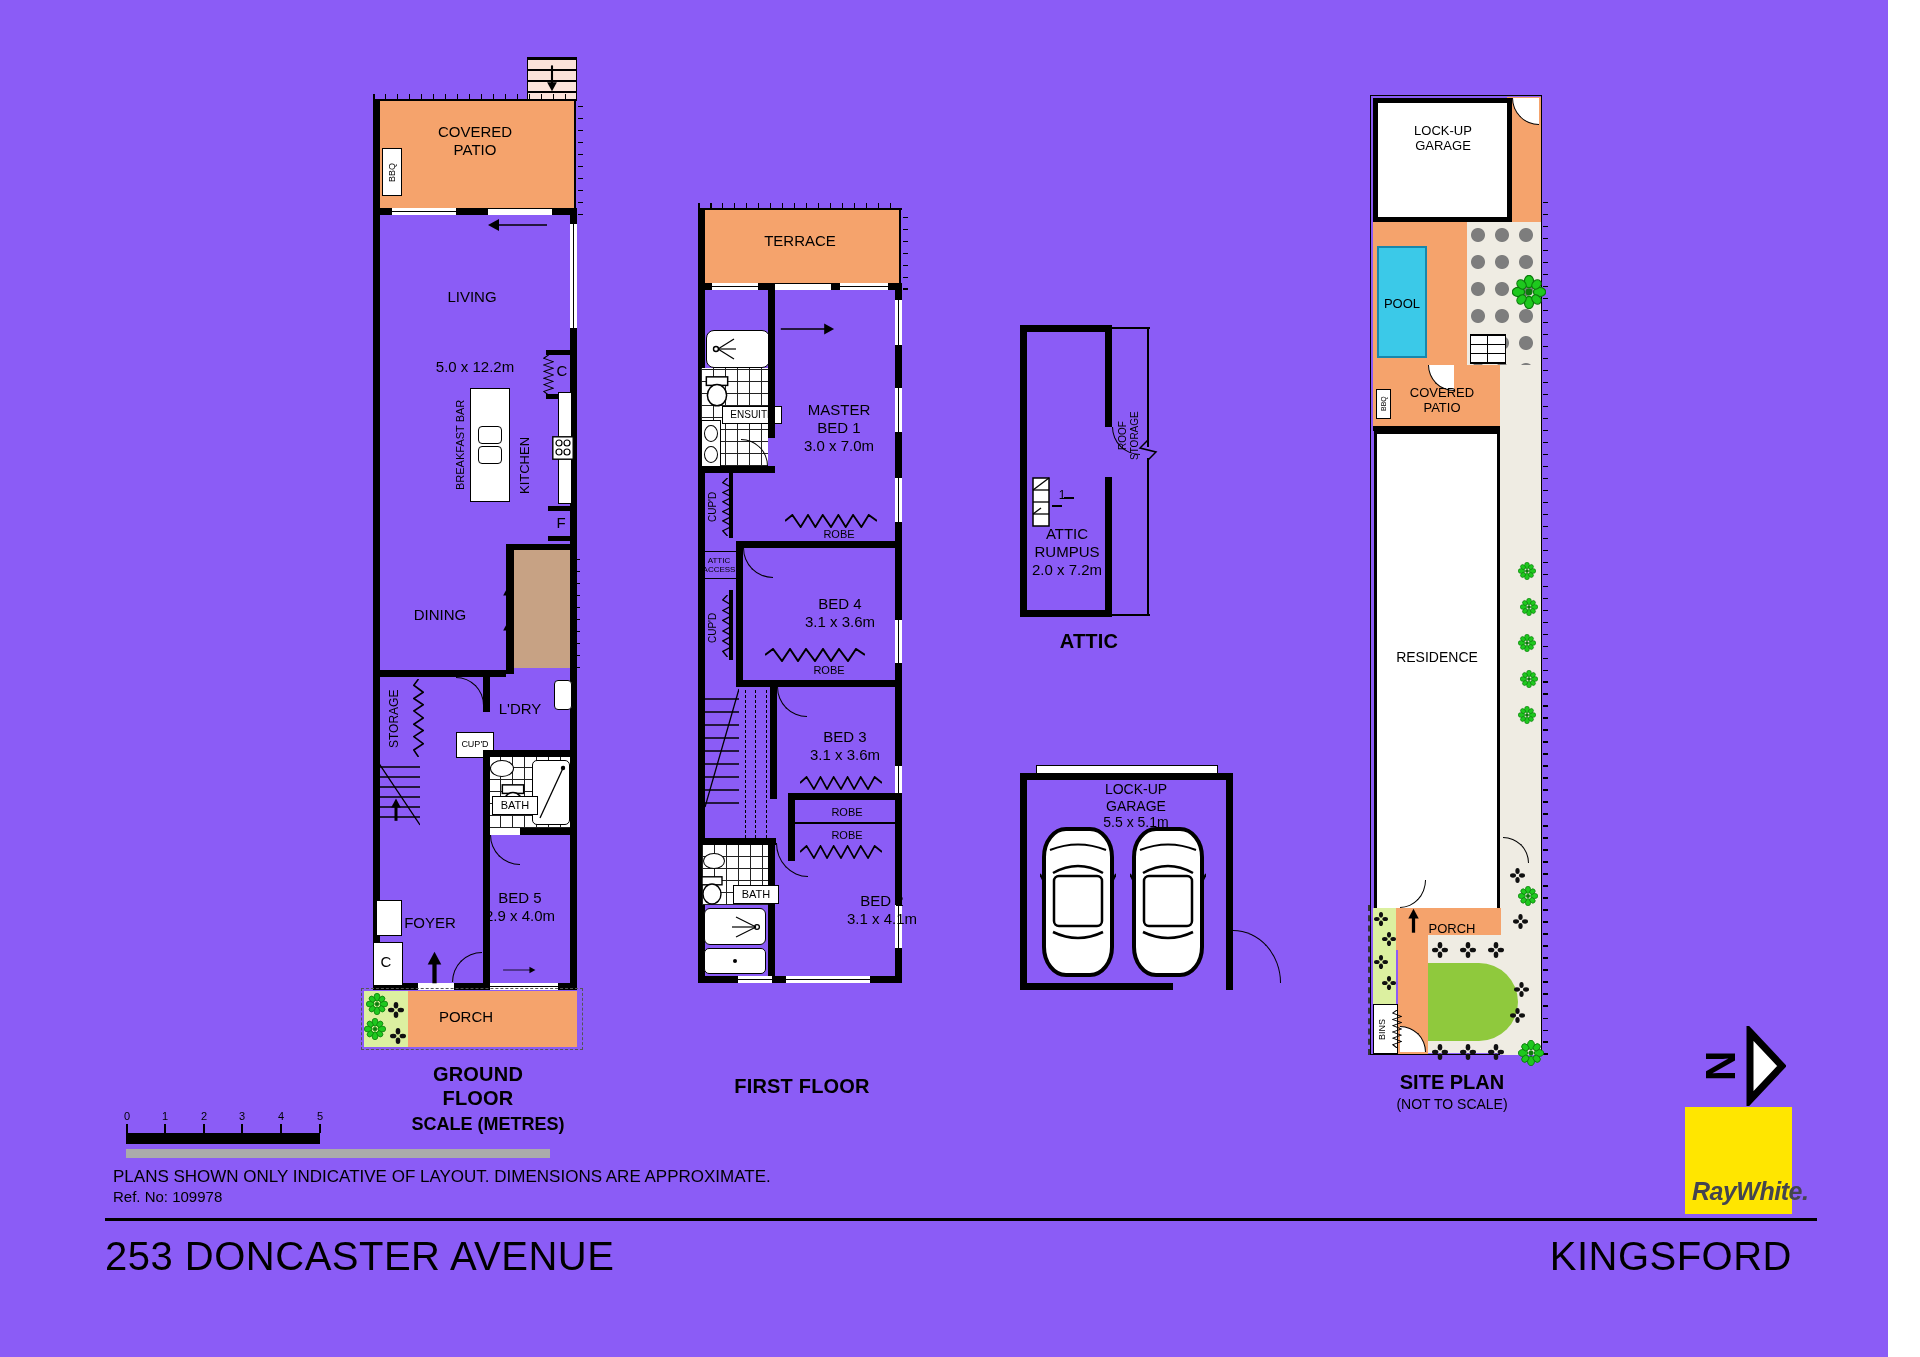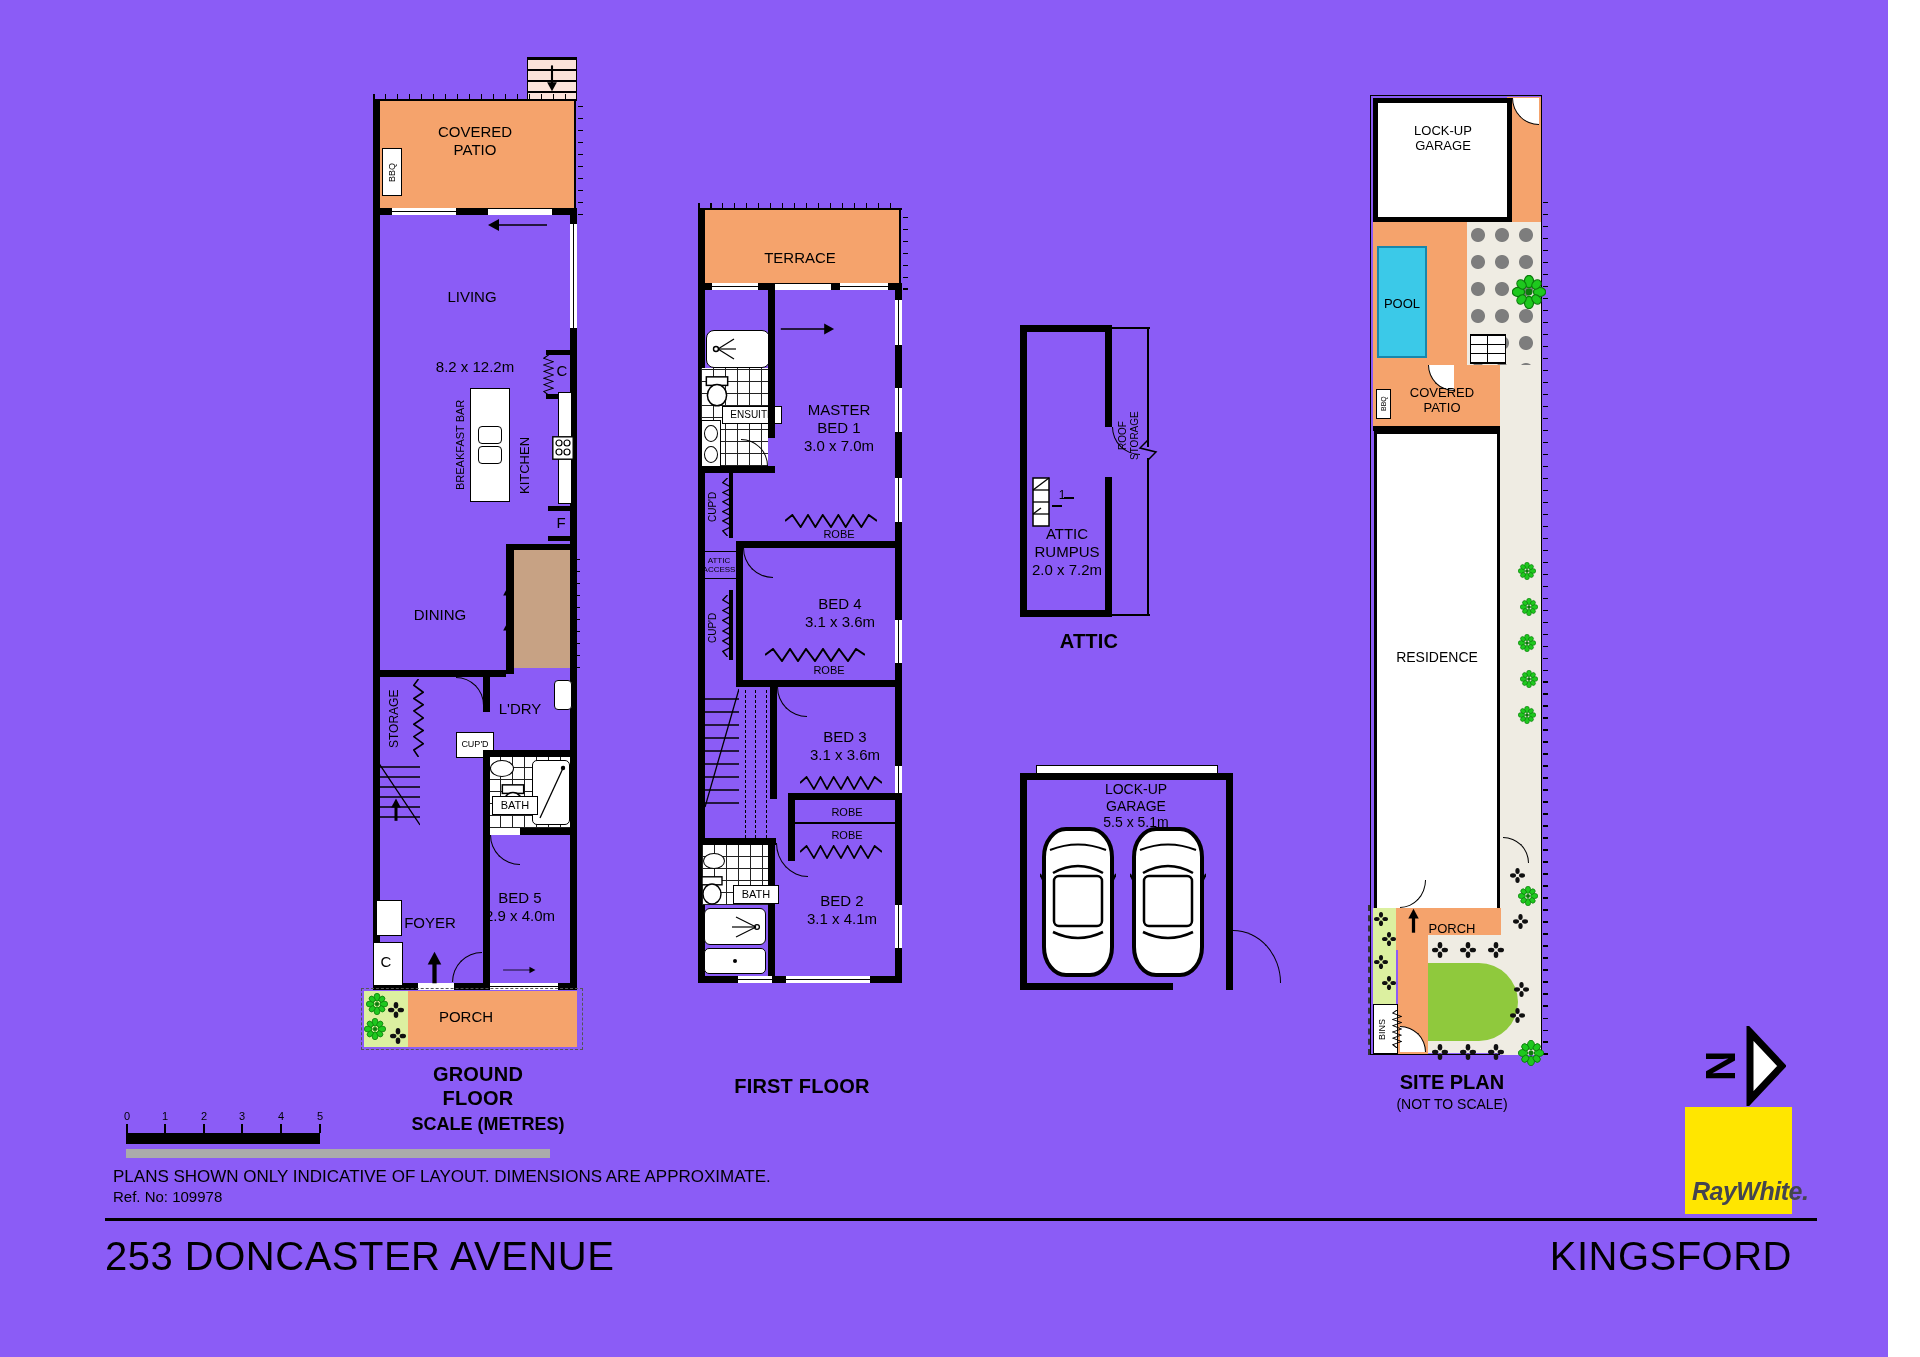--- a/index.html
+++ b/index.html
@@ -101,21 +101,21 @@
     <svg class="abs" style="left:487px;top:218px;width:62px;height:14px;" viewBox="0 0 62 14">
         <line x1="10" y1="7" x2="60" y2="7" stroke="#000" stroke-width="1.5"></line>
         <path d="M12 1 L1 7 L12 13 Z" fill="#000"></path>
       </svg>
     <div class="winv" style="left:570px;top:224px;width:7px;height:104px;"></div>
     <div class="w" style="left:373px;top:983px;width:204px;height:7px;"></div>
     <div class="abs" style="left:418px;top:983px;width:36px;height:7px;background:#fff;"></div>
     <div class="winh" style="left:490px;top:983px;width:68px;height:7px;"></div>
 
     <div class="lbl" style="left:412px;top:288px;width:120px;height:18px;">LIVING</div>
-    <div class="lbl" style="left:415px;top:358px;width:120px;height:18px;">8.2 x 12.2m</div>
+    <div class="lbl" style="left:415px;top:358px;width:120px;height:18px;">5.0 x 12.2m</div>
     <div class="box" style="left:470px;top:388px;width:40px;height:114px;border-width:1px;"></div>
     <div class="box" style="left:478px;top:426px;width:24px;height:18px;border-radius:4px;border-width:1px;"></div>
     <div class="box" style="left:478px;top:446px;width:24px;height:18px;border-radius:4px;border-width:1px;"></div>
     <div class="vt" style="left:452px;top:388px;width:15px;height:114px;font-size:11px;">BREAKFAST BAR</div>
     <div class="vt" style="left:516px;top:418px;width:17px;height:95px;font-size:13px;">KITCHEN</div>
     <div class="w" style="left:546px;top:350px;width:31px;height:5px;"></div>
     <div class="w" style="left:546px;top:394px;width:31px;height:5px;"></div>
     <svg class="abs" style="left:543px;top:355px;width:11px;height:40px;" viewBox="0 0 14 100" preserveAspectRatio="none">
         <use href="#zigzagv"></use>
       </svg>
@@ -223,21 +223,21 @@
     <div class="lbl" style="left:428px;top:1008px;width:76px;height:18px;">PORCH</div>
     <div class="lbl title" style="left:398px;top:1076px;width:160px;height:22px;">GROUND FLOOR</div>
   </div>
 
   <div>
     <div class="hatx" style="left:698px;top:203px;width:204px;height:5px;"></div>
     <div class="thin" style="left:698px;top:208px;width:204px;height:2px;"></div>
     <div class="abs orange" style="left:705px;top:210px;width:194px;height:73px;"></div>
     <div class="thin" style="left:899px;top:208px;width:2px;height:82px;"></div>
     <div class="haty" style="left:903px;top:208px;width:5px;height:82px;"></div>
-    <div class="lbl" style="left:745px;top:249px;width:110px;height:18px;">TERRACE</div>
+    <div class="lbl" style="left:745px;top:232px;width:110px;height:18px;">TERRACE</div>
     <div class="w" style="left:698px;top:208px;width:7px;height:775px;"></div>
     <div class="w" style="left:895px;top:283px;width:7px;height:700px;"></div>
     <div class="w" style="left:705px;top:283px;width:197px;height:7px;"></div>
     <div class="winh" style="left:712px;top:283px;width:46px;height:7px;"></div>
     <div class="abs" style="left:775px;top:284px;width:56px;height:6px;background:#fff;"></div>
     <div class="winh" style="left:840px;top:283px;width:48px;height:7px;"></div>
     <svg class="abs" style="left:779px;top:322px;width:56px;height:14px;" viewBox="0 0 62 14">
         <line x1="2" y1="7" x2="52" y2="7" stroke="#000" stroke-width="1.5"></line>
         <path d="M50 1 L61 7 L50 13 Z" fill="#000"></path>
       </svg>
@@ -352,21 +352,21 @@
     <div class="box" style="left:704px;top:908px;width:62px;height:37px;border-radius:6px;"></div>
     <svg class="abs" style="left:726px;top:912px;width:36px;height:30px;" viewBox="0 0 36 30">
       <line x1="30" y1="15" x2="10" y2="5" stroke="#000" stroke-width="1.2"></line>
         <line x1="30" y1="15" x2="6" y2="15" stroke="#000" stroke-width="1.2"></line>
         <line x1="30" y1="15" x2="10" y2="25" stroke="#000" stroke-width="1.2"></line>
       <circle cx="31" cy="15" r="2.4" fill="none" stroke="#000" stroke-width="1.3"></circle>
     </svg>
     <div class="box" style="left:704px;top:948px;width:62px;height:26px;border-radius:5px;"></div>
     <div class="abs" style="left:733px;top:959px;width:4px;height:4px;background:#000;border-radius:50%;"></div>
 
-    <div class="lbl" style="left:792px;top:891px;width:100px;height:38px;">
+    <div class="lbl" style="left:832px;top:891px;width:100px;height:38px;">
       <span>BED 2</span>
       <span>3.1 x 4.1m</span>
     </div>
     <div class="w" style="left:698px;top:976px;width:204px;height:7px;"></div>
     <div class="winh" style="left:738px;top:976px;width:34px;height:7px;"></div>
     <div class="winh" style="left:786px;top:976px;width:84px;height:7px;"></div>
     <div class="lbl title" style="left:722px;top:1076px;width:160px;height:22px;">FIRST FLOOR</div>
   </div>
 
   <div>

